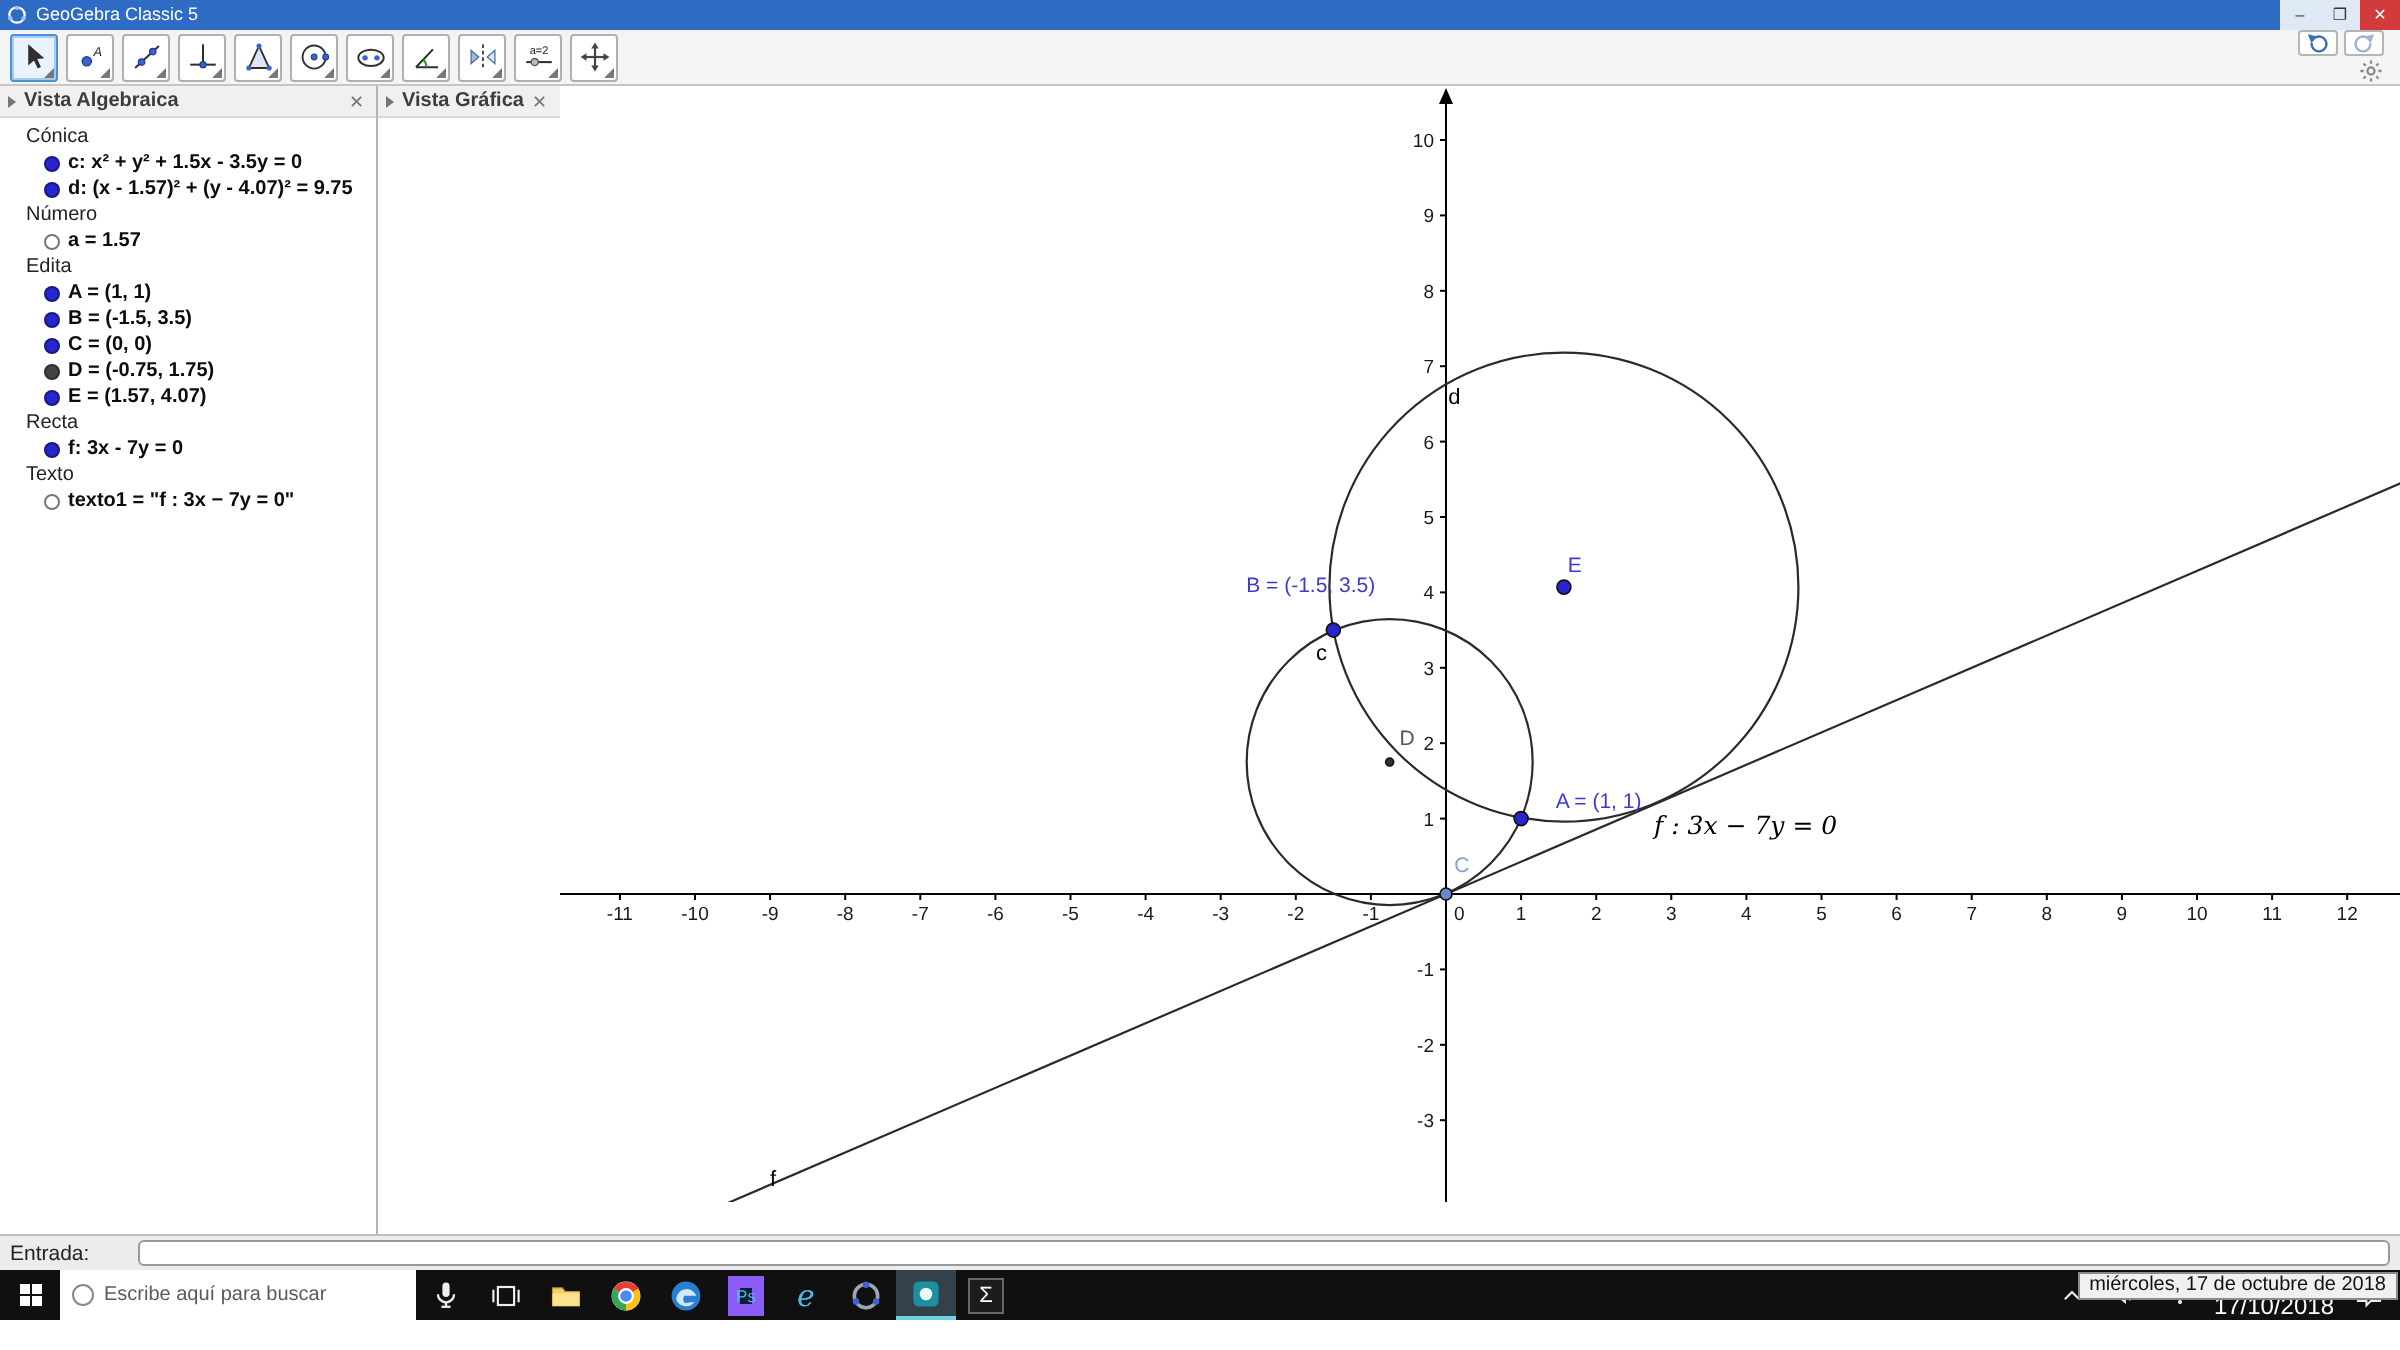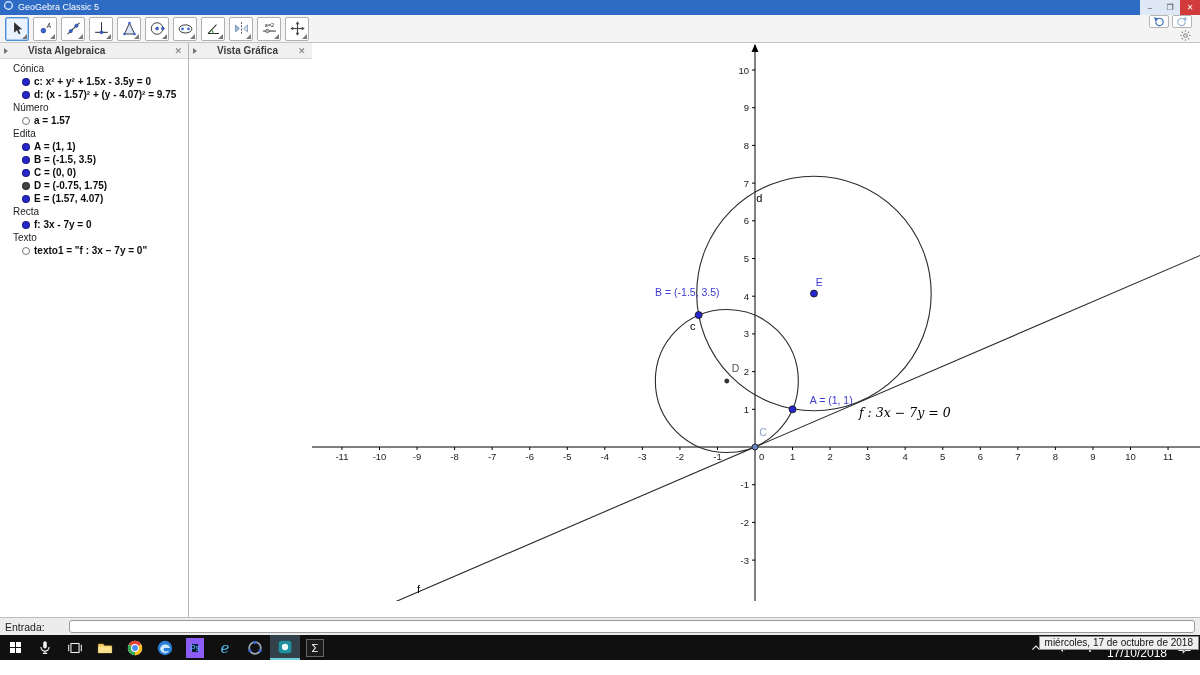--- a/index.html
+++ b/index.html
@@ -1,21 +1,21 @@
 <!DOCTYPE html>
 <html><head>
 <meta charset="utf-8">
 <style>
   *{margin:0;padding:0;box-sizing:border-box}
   html,body{width:1200px;height:675px;overflow:hidden;font-family:"Liberation Sans",sans-serif;background:#fff}
   body{position:relative}
   .window{display:flex;flex-direction:column;width:1200px;height:675px}
 
   
-  .titlebar{height:15px;background:#2e6bc4;color:#fff;display:flex;align-items:flex-start;padding-left:3px;gap:4px;flex:0 0 auto}
+  .titlebar{height:15px;background:#2e6bc4;color:#fff;display:flex;align-items:center;padding-left:3px;gap:4px;flex:0 0 auto}
   .title-text{font-size:9px;line-height:15px}
   .win-controls{margin-left:auto;display:flex;height:15px}
   .wc{width:20px;height:15px;display:flex;align-items:center;justify-content:center;font-size:8px}
   .wc-min,.wc-max{background:#dfe9f6;color:#333}
   .wc-close{background:#d23b3b;color:#fff}
   .app-logo{flex:0 0 auto}
 
   
   .menubar{height:15px;background:#fff;border-bottom:1px solid #dcdcdc;display:flex;align-items:center;padding-left:4px;flex:0 0 auto}
   .menu-item{font-size:10.5px;color:#1a1a1a;padding:0 7px;line-height:15px;cursor:default}
@@ -26,21 +26,21 @@
   .tool.selected{border-color:#4a90d9;background:#eaf3fd;box-shadow:inset 0 0 0 1px #a9cbed}
   .tool::after{content:"";position:absolute;right:1px;bottom:1px;width:0;height:0;border-style:solid;border-width:0 0 5px 5px;border-color:transparent transparent #777 transparent}
   .toolbar-right{margin-left:auto;display:flex;flex-direction:column;align-items:flex-end;padding-right:8px;gap:1px}
   .ur-row{display:flex;gap:3px}
   .mini-btn{width:20px;height:13px;background:#fff;border:1px solid #b5b5b5;border-radius:2px;display:flex;align-items:center;justify-content:center;padding:0}
 
   
   .content{display:flex;height:574px;flex:0 0 auto}
   .algebra-panel{width:189px;border-right:1px solid #b5b5b5;display:flex;flex-direction:column;background:#fff}
   .graphics-panel{flex:1;display:flex;flex-direction:row;background:#fff}
-  .panel-header{height:16px;background:#f0f0f0;border-bottom:1px solid #d8d8d8;display:flex;align-items:center;padding:0 4px;gap:20px;flex:0 0 auto}
+  .panel-header{height:16px;background:#f0f0f0;border-bottom:1px solid #d8d8d8;display:flex;align-items:center;padding:0 4px;gap:4px;flex:0 0 auto}
   .tri{width:0;height:0;border-top:3px solid transparent;border-bottom:3px solid transparent;border-left:4px solid #777}
   .panel-title{font-size:10px;font-weight:bold;color:#3c3c3c}
   .panel-close{margin-left:auto;font-size:9px;color:#777;padding-right:2px;cursor:default}
 
   
   .tree{padding-top:3px;overflow:hidden}
   .tree-cat{height:13px;display:flex;align-items:center;padding-left:13px;font-size:10px;color:#222;white-space:nowrap}
   .tree-item{height:13px;display:flex;align-items:center;padding-left:22px;gap:4px;white-space:nowrap}
   .marble{width:8px;height:8px;border-radius:50%;flex:0 0 auto;border:1px solid rgba(0,0,0,0.35)}
   .marble.hollow{background:#fff;border:1.5px solid #777}
@@ -380,20 +380,24 @@
 
   <div class="taskbar">
     <div class="tb-slot">
       <div class="winlogo">
           <span></span>
           <span></span>
           <span></span>
           <span></span>
         </div>
     </div>
+    <div class="searchbox">
+      <span class="cortana-ring"></span>
+      <input placeholder="Escribe aquí para buscar" style="">
+    </div>
     <div class="tb-slot">
       <svg width="18" height="18" viewBox="0 0 20 20">
         <rect x="8" y="2.5" width="4" height="8" rx="2" fill="#eee"></rect>
         <path d="M5.5 9 a4.5 4.5 0 0 0 9 0" fill="none" stroke="#eee" stroke-width="1.3"></path>
         <line x1="10" y1="13.5" x2="10" y2="16" stroke="#eee" stroke-width="1.3"></line>
         <line x1="7.5" y1="16" x2="12.5" y2="16" stroke="#eee" stroke-width="1.3"></line>
       </svg>
     </div>
     <div class="tb-slot">
       <svg width="18" height="18" viewBox="0 0 20 20">

